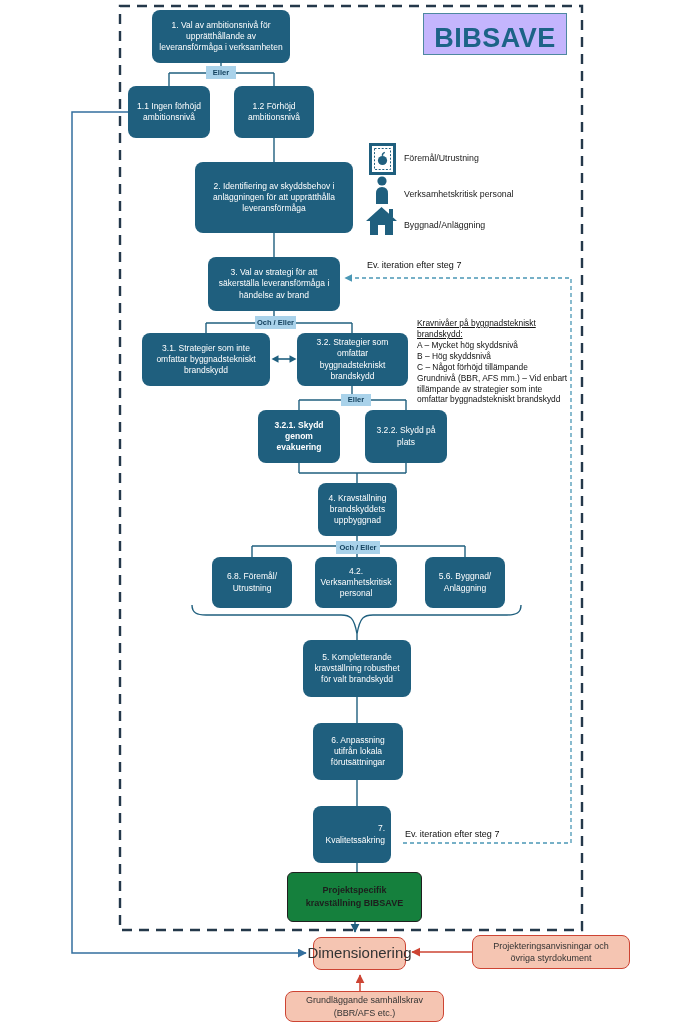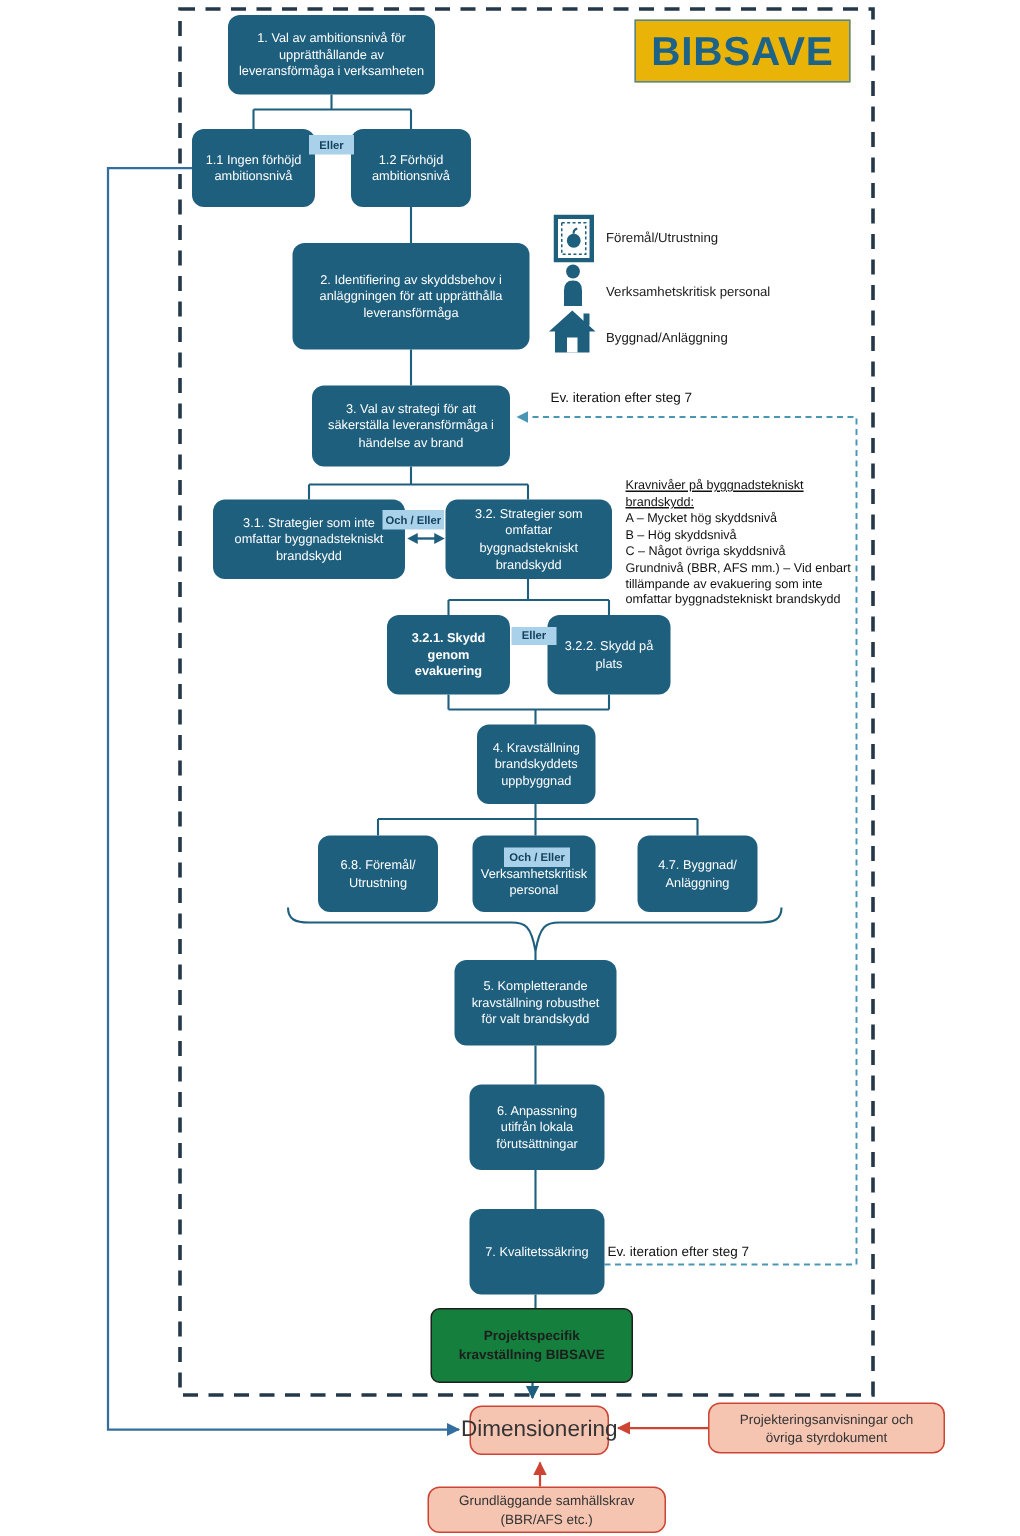--- a/index.html
+++ b/index.html
@@ -8,39 +8,39 @@
     font-family:"Liberation Sans",sans-serif;overflow:hidden;
   }
   svg.wires{position:absolute;left:0;top:0;z-index:1;}
   .node{
     position:absolute;background:#1F5F7E;color:#ffffff;border-radius:8px;
     display:flex;align-items:center;justify-content:center;text-align:center;
     font-size:8.5px;line-height:1.3;padding:4px 6px;box-sizing:border-box;z-index:2;
   }
   .chip{
     position:absolute;background:#A9D2EA;color:#13415E;font-size:7.5px;font-weight:bold;
-    display:flex;align-items:center;justify-content:center;z-index:3;line-height:1;margin-top:24px;
+    display:flex;align-items:center;justify-content:center;z-index:3;line-height:1;
   }
   .green-node{
     position:absolute;background:#15803d;border:1.5px solid #1f1f1f;border-radius:6px;
     color:#1d1d1d;font-weight:bold;font-size:9px;line-height:1.4;
     display:flex;align-items:center;justify-content:center;text-align:center;
     box-sizing:border-box;z-index:2;padding:4px 8px;
   }
   .salmon-node{
     position:absolute;background:#F5C5B2;border:1.8px solid #CD4433;border-radius:8px;
     color:#333333;font-size:9px;line-height:1.35;
     display:flex;align-items:center;justify-content:center;text-align:center;
     box-sizing:border-box;z-index:2;padding:3px 8px;
   }
   .logo-box{
     position:absolute;left:423px;top:13px;width:142px;height:40px;
-    border:1.5px solid #4E88A0;background:#eab308;color:#1C6387;
+    border:1.5px solid #4E88A0;background:#c4b5fd;color:#1C6387;
     font-size:27px;font-weight:bold;letter-spacing:0.5px;
-    display:flex;align-items:center;justify-content:center;z-index:2;
+    display:flex;align-items:flex-end;justify-content:center;z-index:2;
   }
   .annot{position:absolute;color:#111111;font-size:9px;z-index:2;line-height:1.2;}
   .legend-label{position:absolute;color:#1a1a1a;font-size:8.8px;z-index:2;white-space:nowrap;}
   .legend-icon{position:absolute;z-index:2;line-height:0;}
   .krav{
     position:absolute;left:417px;top:318px;width:153px;color:#111;
     font-size:8.4px;line-height:1.3;z-index:2;
   }
   .krav .hd{text-decoration:underline;}
 </style>
@@ -122,24 +122,24 @@
   <div class="node" style="left:234px;top:86px;width:80px;height:52px;">1.2 Förhöjd ambitionsnivå</div>
   <div class="node" style="left:195px;top:162px;width:158px;height:71px;">2. Identifiering av skyddsbehov i anläggningen för att upprätthålla leveransförmåga</div>
   <div class="node" style="left:208px;top:257px;width:132px;height:54px;">3. Val av strategi för att säkerställa leveransförmåga i händelse av brand</div>
   <div class="node" style="left:142px;top:333px;width:128px;height:53px;">3.1. Strategier som inte omfattar byggnadstekniskt brandskydd</div>
   <div class="node" style="left:297px;top:333px;width:111px;height:53px;">3.2. Strategier som omfattar byggnadstekniskt brandskydd</div>
   <div class="node" style="left:258px;top:410px;width:82px;height:53px;font-weight:bold;">3.2.1. Skydd genom evakuering</div>
   <div class="node" style="left:365px;top:410px;width:82px;height:53px;">3.2.2. Skydd på plats</div>
   <div class="node" style="left:318px;top:483px;width:79px;height:53px;">4. Kravställning brandskyddets uppbyggnad</div>
   <div class="node" style="left:212px;top:557px;width:80px;height:51px;">6.8. Föremål/ Utrustning</div>
   <div class="node" style="left:315px;top:557px;width:82px;height:51px;">4.2. Verksamhetskritisk personal</div>
-  <div class="node" style="left:425px;top:557px;width:80px;height:51px;">4.7. Byggnad/ Anläggning</div>
+  <div class="node" style="left:425px;top:557px;width:80px;height:51px;">5.6. Byggnad/ Anläggning</div>
   <div class="node" style="left:303px;top:640px;width:108px;height:57px;">5. Kompletterande kravställning robusthet för valt brandskydd</div>
   <div class="node" style="left:313px;top:723px;width:90px;height:57px;">6. Anpassning utifrån lokala förutsättningar</div>
-  <div class="node" style="left:313px;top:806px;width:90px;height:57px;text-align:right;">7. Kvalitetssäkring</div>
+  <div class="node" style="left:313px;top:806px;width:78px;height:57px;text-align:right;">7. Kvalitetssäkring</div>
 
   <div class="green-node" style="left:287px;top:872px;width:135px;height:50px;">Projektspecifik kravställning BIBSAVE</div>
   <div class="salmon-node" style="left:313px;top:937px;width:93px;height:33px;font-size:15px;">Dimensionering</div>
   <div class="salmon-node" style="left:472px;top:935px;width:158px;height:34px;">Projekteringsanvisningar och övriga styrdokument</div>
   <div class="salmon-node" style="left:285px;top:991px;width:159px;height:31px;">Grundläggande samhällskrav (BBR/AFS etc.)</div>
 
   <div class="chip" style="left:206px;top:66px;width:30px;height:13px;">Eller</div>
   <div class="chip" style="left:255px;top:316px;width:41px;height:13px;">Och / Eller</div>
   <div class="chip" style="left:341px;top:394px;width:30px;height:12px;">Eller</div>
   <div class="chip" style="left:336px;top:541px;width:44px;height:13px;">Och / Eller</div>
@@ -171,17 +171,17 @@
   </span>
   <span class="legend-label" style="left:404px;top:220px;">Byggnad/Anläggning</span>
 
   <div class="annot" style="left:367px;top:260px;">Ev. iteration efter steg 7</div>
   <div class="annot" style="left:405px;top:829px;">Ev. iteration efter steg 7</div>
 
   <div class="krav">
     <div class="hd">Kravnivåer på byggnadstekniskt brandskydd:</div>
     <div>A – Mycket hög skyddsnivå</div>
     <div>B – Hög skyddsnivå</div>
-    <div>C – Något övriga skyddsnivå</div>
-    <div>Grundnivå (BBR, AFS mm.) – Vid enbart tillämpande av evakuering som inte omfattar byggnadstekniskt brandskydd</div>
+    <div>C – Något förhöjd tillämpande</div>
+    <div>Grundnivå (BBR, AFS mm.) – Vid enbart tillämpande av strategier som inte omfattar byggnadstekniskt brandskydd</div>
   </div>
 
 </div>
 
 </body></html>

